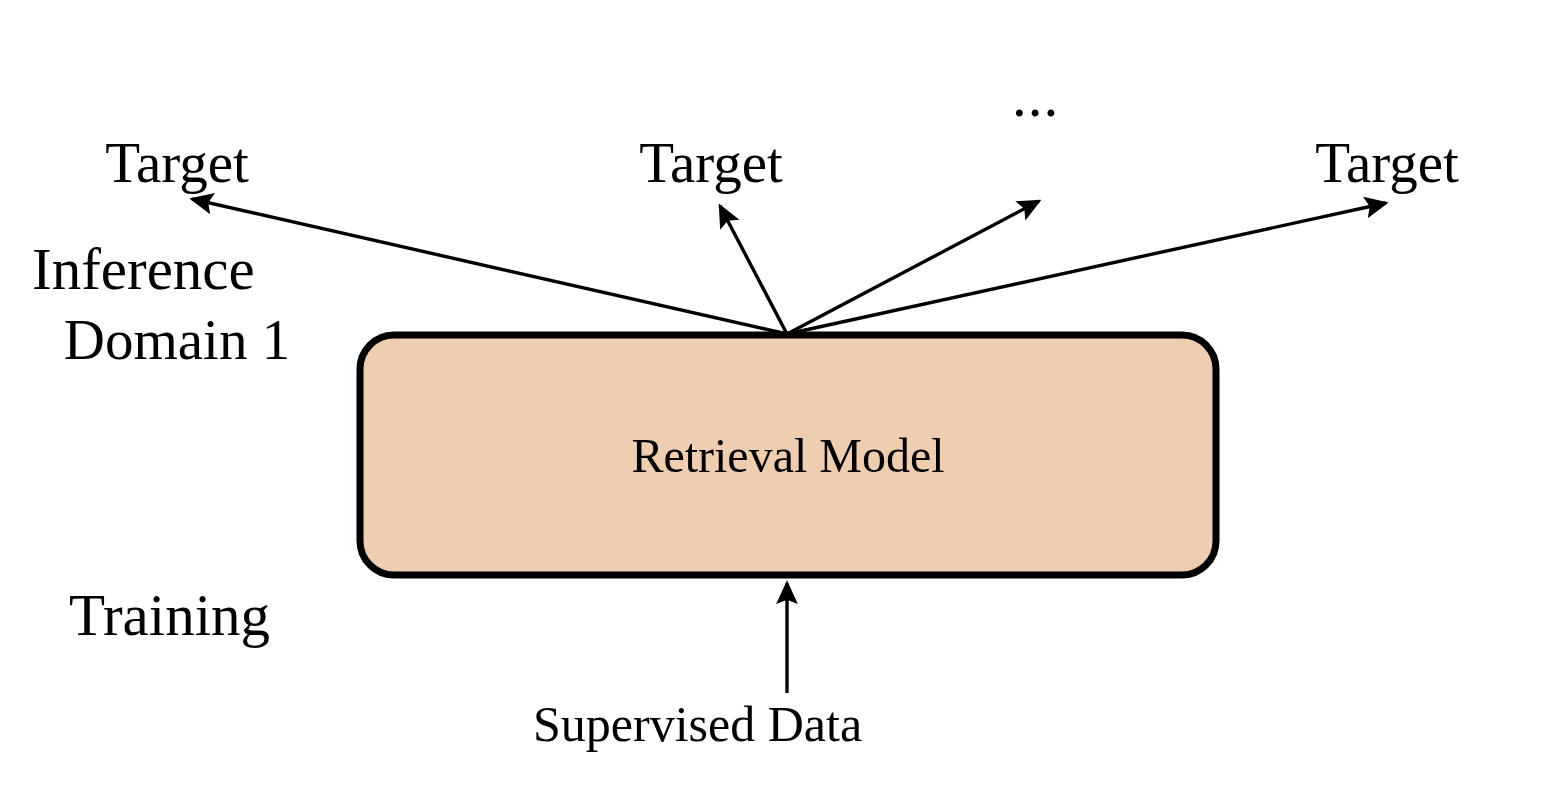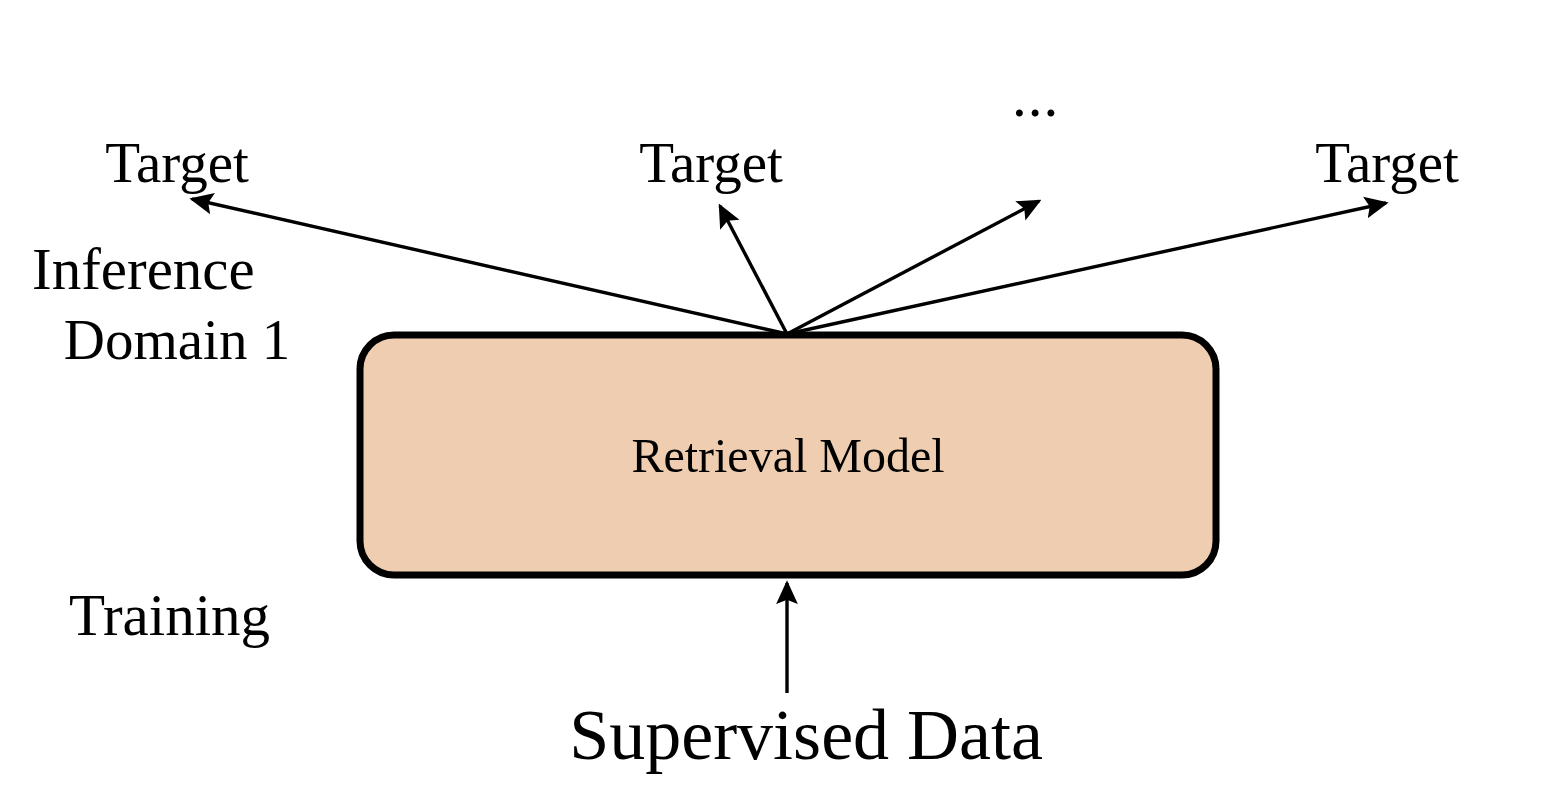--- a/index.html
+++ b/index.html
@@ -56,22 +56,22 @@
   #ellipsis-label {
     left: 1012px;
     top: 66px;
     font-size: 59px;
     letter-spacing: 1px;
   }
 
   #supervised-data-label {
     left: 533px;
     top: 698px;
-    font-size: 72px;
-    text-align: right;
+    font-size: 50px;
+    text-align: left;
     width: 510px;
   }
 
   
   #retrieval-model-text {
     position: absolute;
     left: 360px;
     top: 335px;
     width: 856px;
     height: 240px;

